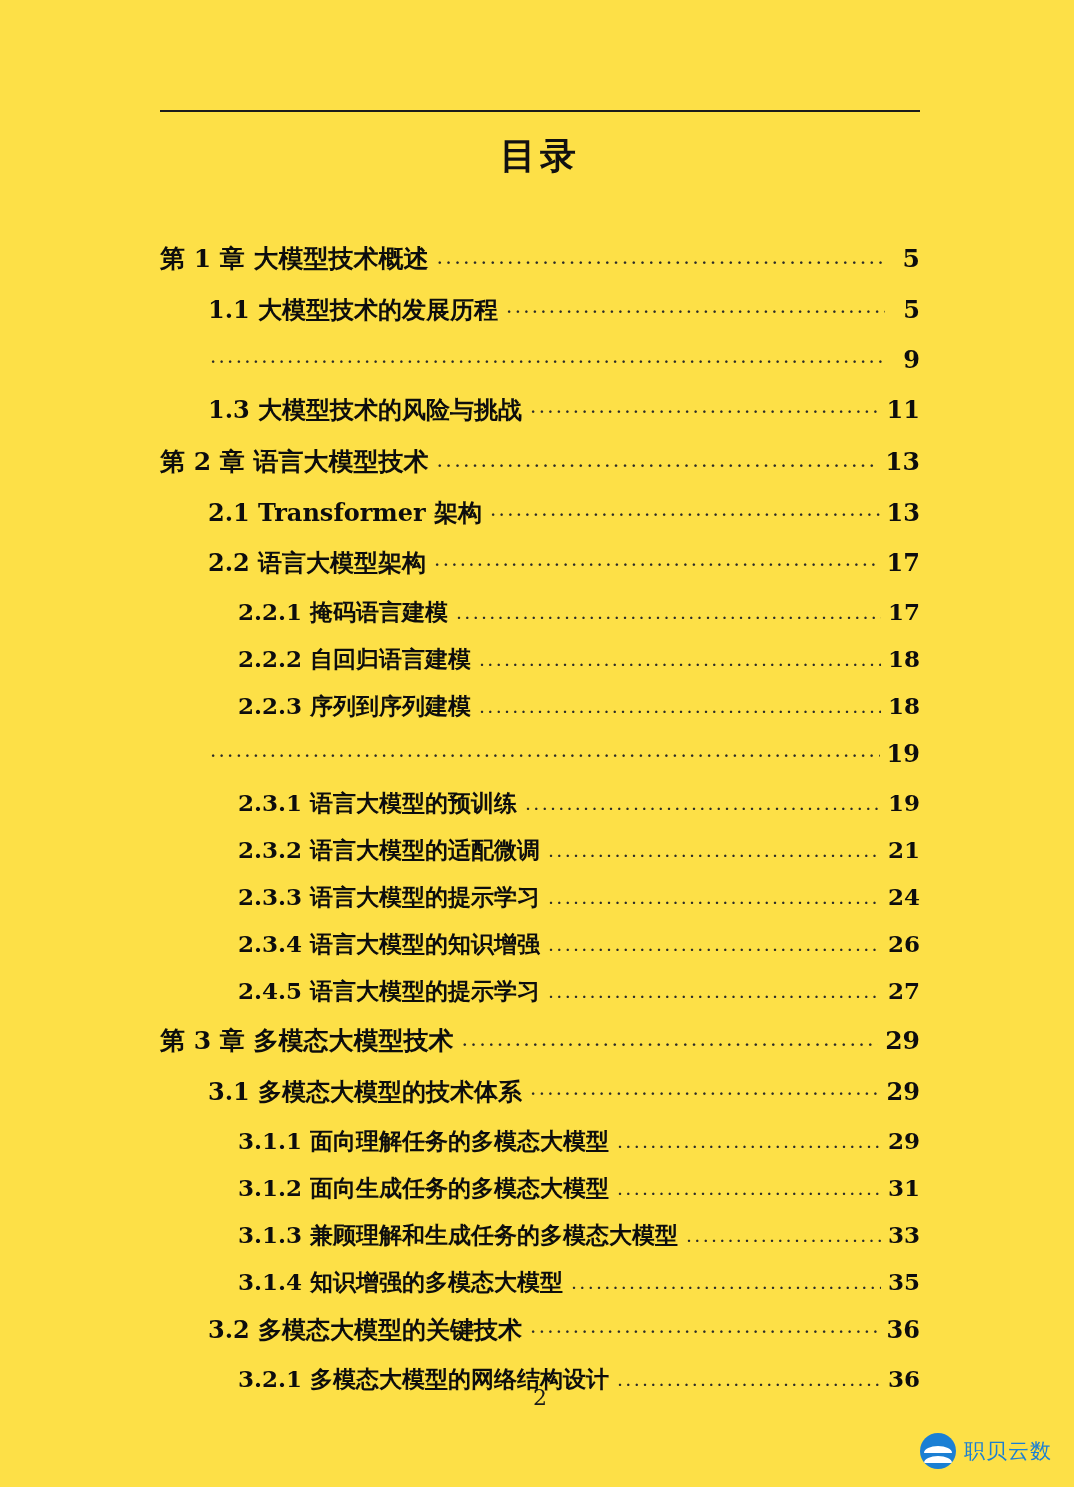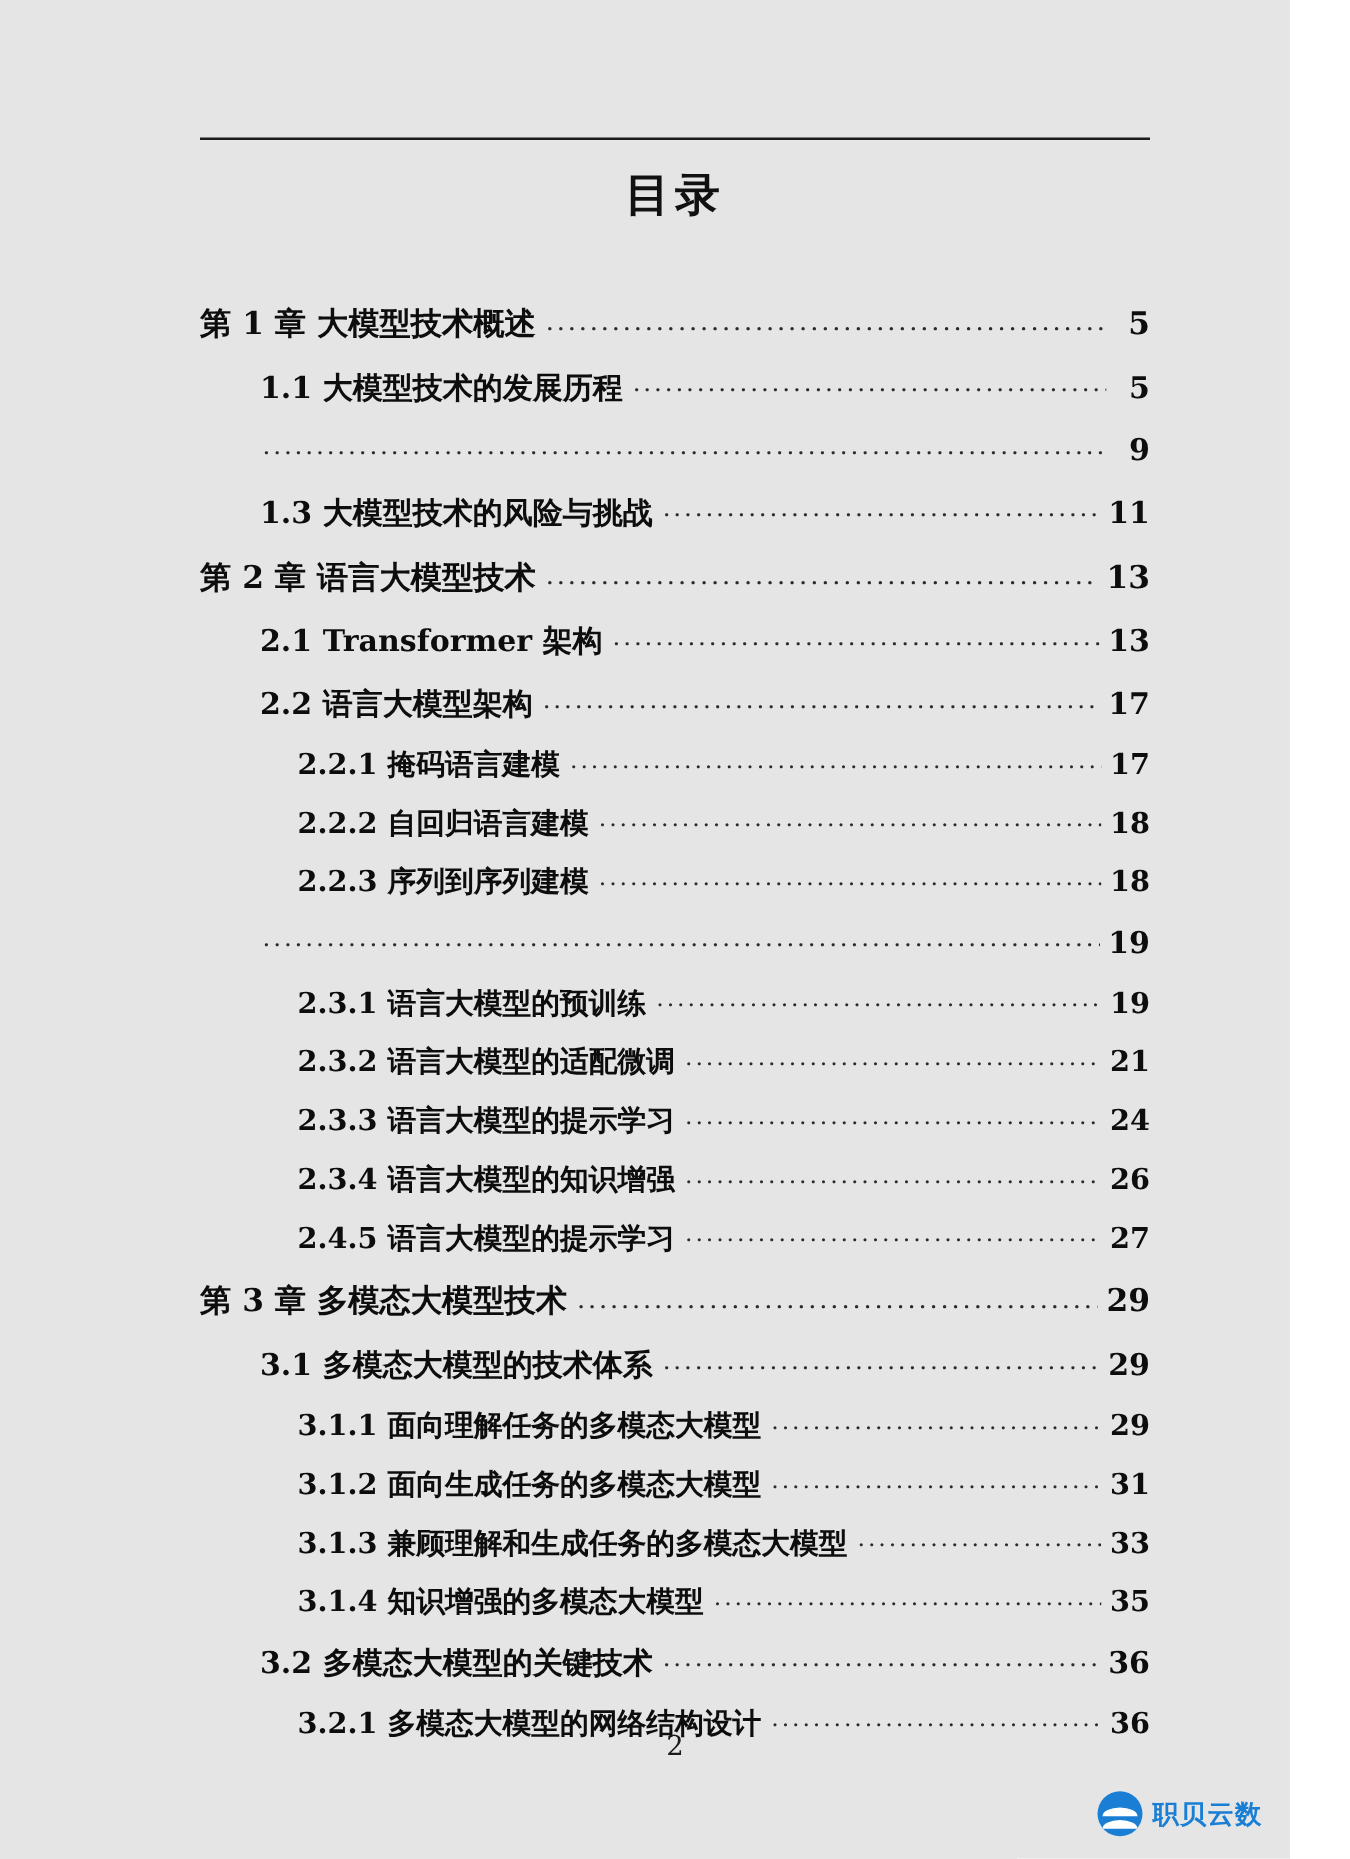--- a/index.html
+++ b/index.html
@@ -4,23 +4,24 @@
 <style>
   html, body {
     margin: 0;
     padding: 0;
     background: #ffffff;
   }
   .page {
     position: relative;
     width: 1032px;
     height: 1487px;
-    background: #e5e5e5;
+    background: #fde047;
     font-family: "DejaVu Serif", "Liberation Serif", serif;
     overflow: hidden;
+    padding-left: 42px;
   }
   .rule {
     position: absolute;
     left: 160px;
     top: 110px;
     width: 760px;
     height: 0;
     border-top: 2px solid #1b1b1b;
   }
   .doc-title {
@@ -90,20 +91,21 @@
     font-size: 24px;
     margin-left: 48px;
     padding-top: 13px;
     padding-bottom: 13px;
   }
   .lvl-3 {
     font-size: 23px;
     margin-left: 78px;
     padding-top: 12px;
     padding-bottom: 12px;
+    align-items: flex-end;
   }
   .footer-page {
     position: absolute;
     left: 0;
     top: 1385px;
     width: 1080px;
     text-align: center;
     font-size: 22px;
     color: #1a1a1a;
     font-family: "DejaVu Serif", "Liberation Serif", serif;
@@ -142,21 +144,21 @@
     top: 23px;
     width: 28px;
     height: 7px;
     border-radius: 50%/100% 100% 0 0;
     background: #ffffff;
   }
   .wm-text {
     font-family: "DejaVu Sans", "Liberation Sans", sans-serif;
     font-size: 21px;
     color: #1a7fd4;
-    font-weight: bold;
+    font-weight: normal;
     letter-spacing: 1px;
   }
 </style>
 </head>
 <body>
 
 <div class="page">
 
   <div class="rule"></div>
 

